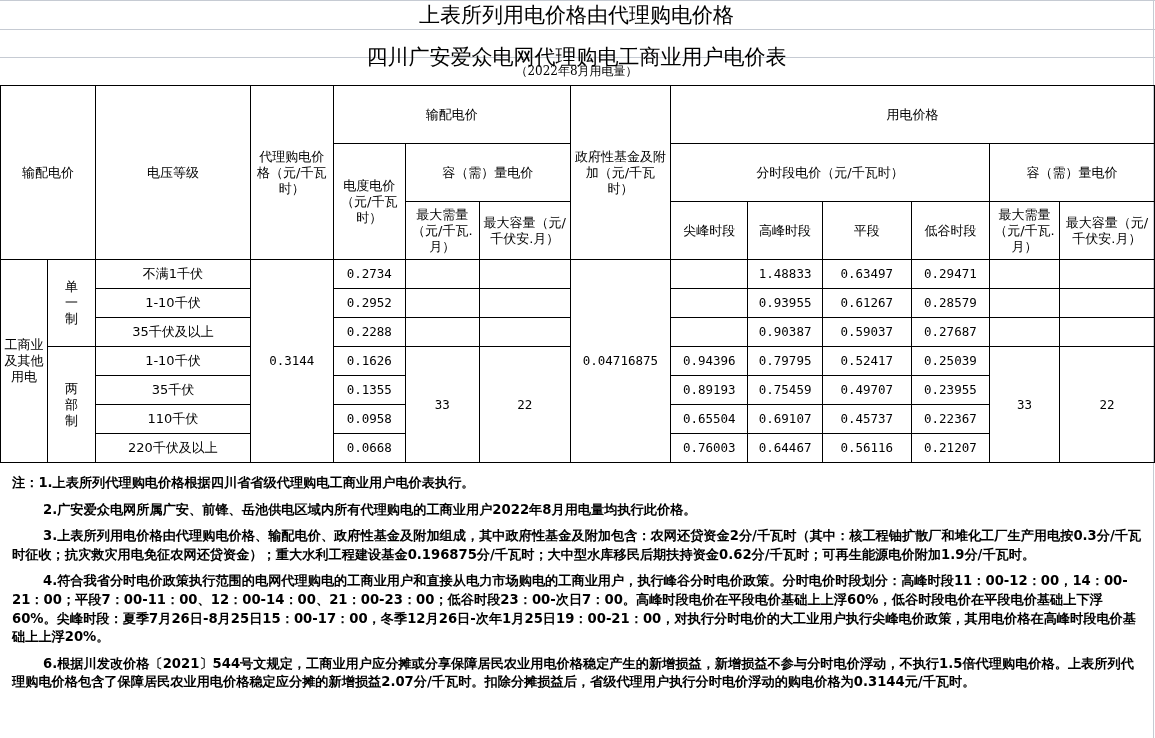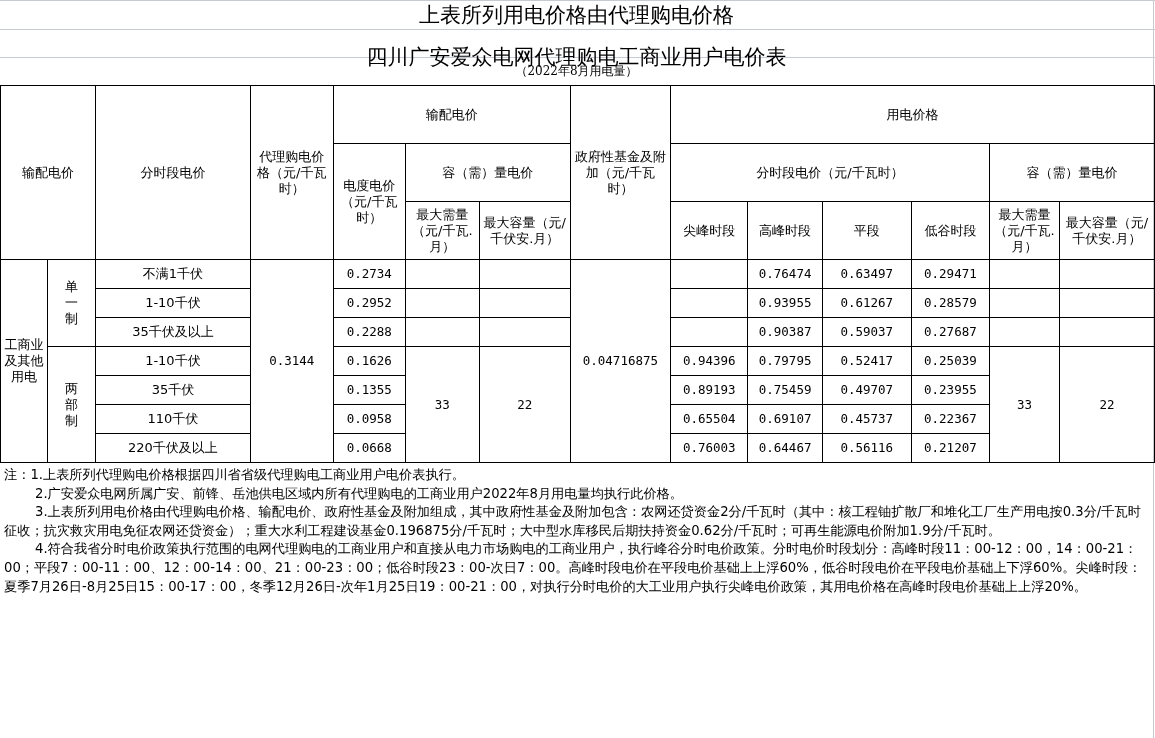--- a/index.html
+++ b/index.html
@@ -11,21 +11,21 @@
   .t1 { top:2px; height:27px; font-size:21px; line-height:27px; }
   .t2 { top:44px; height:27px; font-size:21px; line-height:27px; }
   .t3 { top:58px; height:27px; font-size:12px; line-height:27px; }
   table.main { position:absolute; left:0; top:85px; border-collapse:collapse;
                table-layout:fixed; font-size:13px; }
   table.main td { border:1.5px solid #000; text-align:center; vertical-align:middle;
                   padding:0 2px; line-height:16px; overflow:hidden; }
   td.num { font-family:"DejaVu Sans Mono","Liberation Mono", monospace; font-size:12.5px; }
   .notes { position:absolute; left:4px; top:466px; width:1148px; font-size:13.2px;
            line-height:18.6px; }
-  .notes p { margin:0; }
+  .notes p { margin:8px;font-weight:bold; }
   .notes .ind { text-indent:31px; }
   .rborder { position:absolute; left:1153px; top:0; width:1px; height:738px; background:#c6cbd3; }
 </style>
 </head>
 <body>
 
 <div class="gridline" style="top:0"></div>
 <div class="gridline" style="top:29px"></div>
 <div class="gridline" style="top:57px"></div>
 <div class="rborder"></div>
@@ -47,21 +47,21 @@
     <col style="width:78px">
       <col style="width:75px">
       <col style="width:90px">
       <col style="width:79px">
     <col style="width:71px">
       <col style="width:97px">
   </colgroup>
   <tbody>
       <tr style="height:58px">
     <td colspan="2" rowspan="3">输配电价</td>
-    <td rowspan="3">分时段电价</td>
+    <td rowspan="3">电压等级</td>
     <td rowspan="3">代理购电价格（元/千瓦时）</td>
     <td colspan="3">输配电价</td>
     <td rowspan="3">政府性基金及附加（元/千瓦时）</td>
     <td colspan="6">用电价格</td>
   </tr>
   <tr style="height:58px">
     <td rowspan="2">电度电价（元/千瓦时）</td>
     <td colspan="2">容（需）量电价</td>
     <td colspan="4">分时段电价（元/千瓦时）</td>
     <td colspan="2">容（需）量电价</td>
@@ -80,21 +80,21 @@
   <tr style="height:29px">
     <td rowspan="7">工商业及其他用电</td>
     <td rowspan="3" style="padding:0 14px">单一制</td>
     <td>不满1千伏</td>
     <td rowspan="7" class="num">0.3144</td>
     <td class="num">0.2734</td>
     <td></td>
     <td></td>
     <td rowspan="7" class="num">0.04716875</td>
     <td class="num"></td>
-    <td class="num">0.76474</td>
+    <td class="num">1.48833</td>
     <td class="num">0.63497</td>
     <td class="num">0.29471</td>
     <td></td>
     <td></td>
   </tr>
 
   <tr style="height:29px">
     <td>1-10千伏</td>
     <td class="num">0.2952</td>
     <td></td>
@@ -161,13 +161,14 @@
     <td class="num">0.21207</td>
   </tr>
 </tbody>
   </table>
 
 <div class="notes">
   <p>注：1.上表所列代理购电价格根据四川省省级代理购电工商业用户电价表执行。</p>
   <p class="ind">2.广安爱众电网所属广安、前锋、岳池供电区域内所有代理购电的工商业用户2022年8月用电量均执行此价格。</p>
   <p class="ind">3.上表所列用电价格由代理购电价格、输配电价、政府性基金及附加组成，其中政府性基金及附加包含：农网还贷资金2分/千瓦时（其中：核工程铀扩散厂和堆化工厂生产用电按0.3分/千瓦时征收；抗灾救灾用电免征农网还贷资金）；重大水利工程建设基金0.196875分/千瓦时；大中型水库移民后期扶持资金0.62分/千瓦时；可再生能源电价附加1.9分/千瓦时。</p>
   <p class="ind">4.符合我省分时电价政策执行范围的电网代理购电的工商业用户和直接从电力市场购电的工商业用户，执行峰谷分时电价政策。分时电价时段划分：高峰时段11：00-12：00，14：00-21：00；平段7：00-11：00、12：00-14：00、21：00-23：00；低谷时段23：00-次日7：00。高峰时段电价在平段电价基础上上浮60%，低谷时段电价在平段电价基础上下浮60%。尖峰时段：夏季7月26日-8月25日15：00-17：00，冬季12月26日-次年1月25日19：00-21：00，对执行分时电价的大工业用户执行尖峰电价政策，其用电价格在高峰时段电价基础上上浮20%。</p>
+  <p class="ind">6.根据川发改价格〔2021〕544号文规定，工商业用户应分摊或分享保障居民农业用电价格稳定产生的新增损益，新增损益不参与分时电价浮动，不执行1.5倍代理购电价格。上表所列代理购电价格包含了保障居民农业用电价格稳定应分摊的新增损益2.07分/千瓦时。扣除分摊损益后，省级代理用户执行分时电价浮动的购电价格为0.3144元/千瓦时。</p>
 </div>
 
 </body></html>

